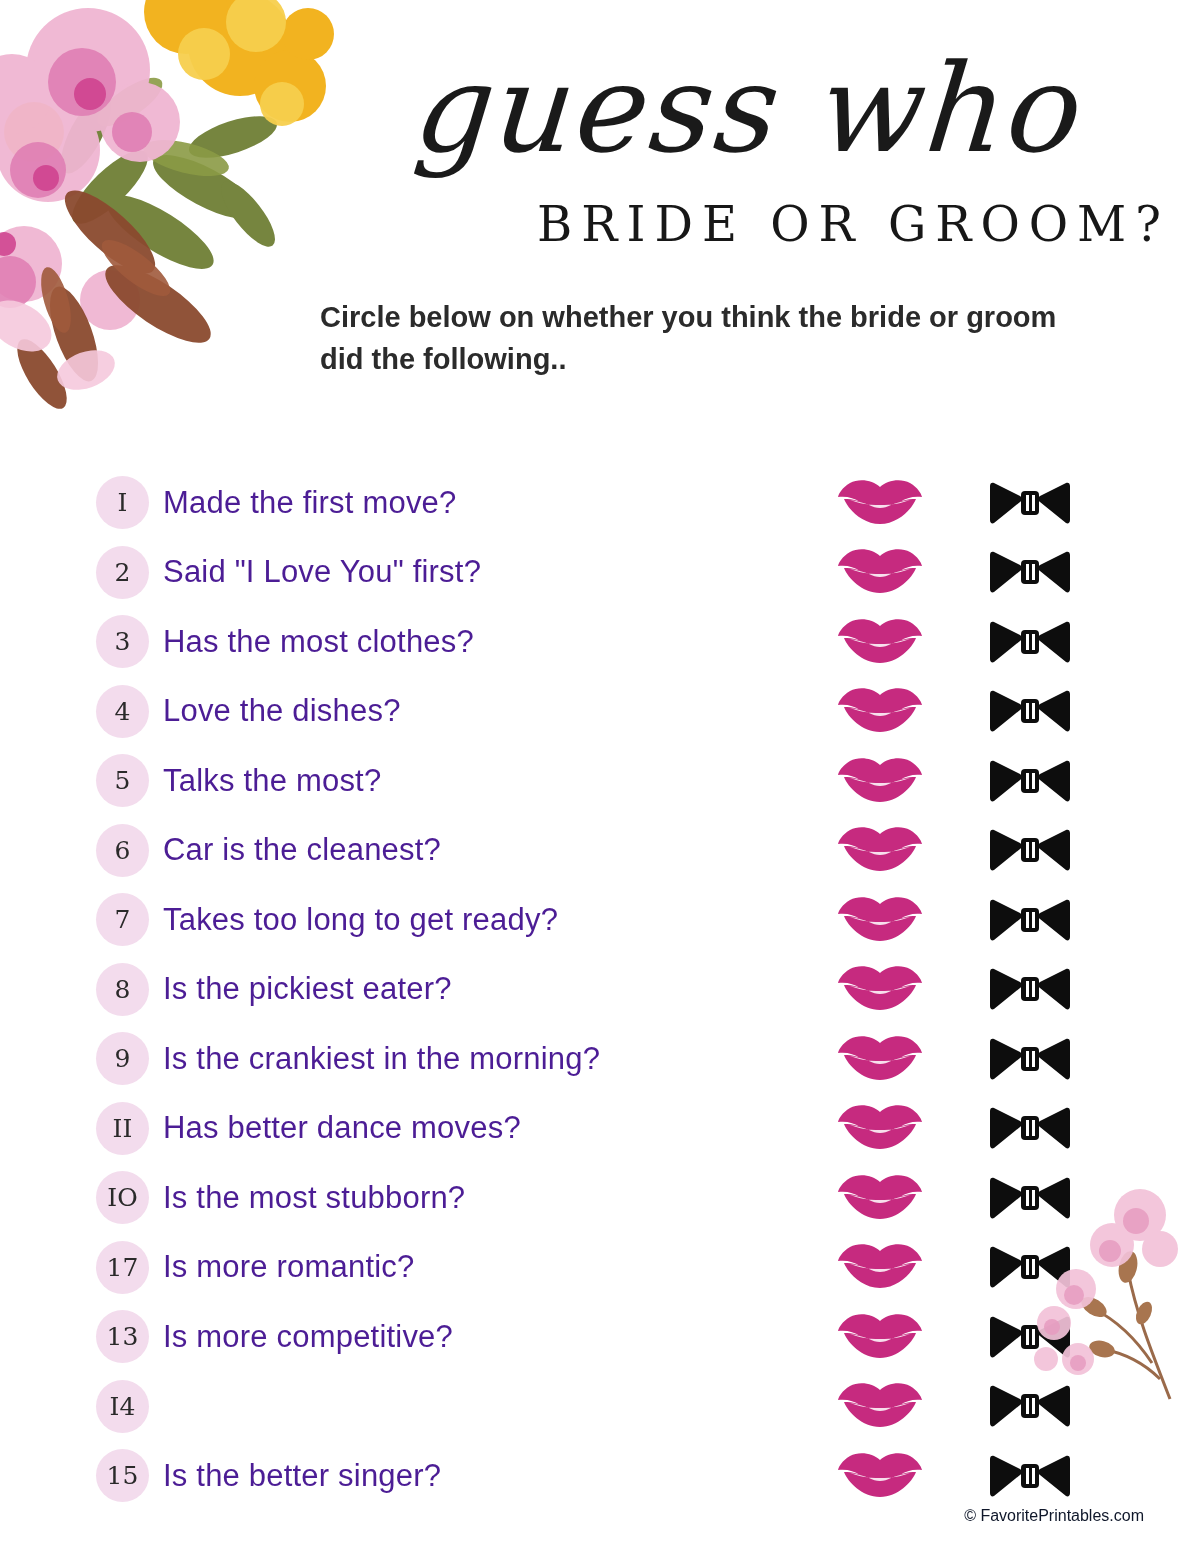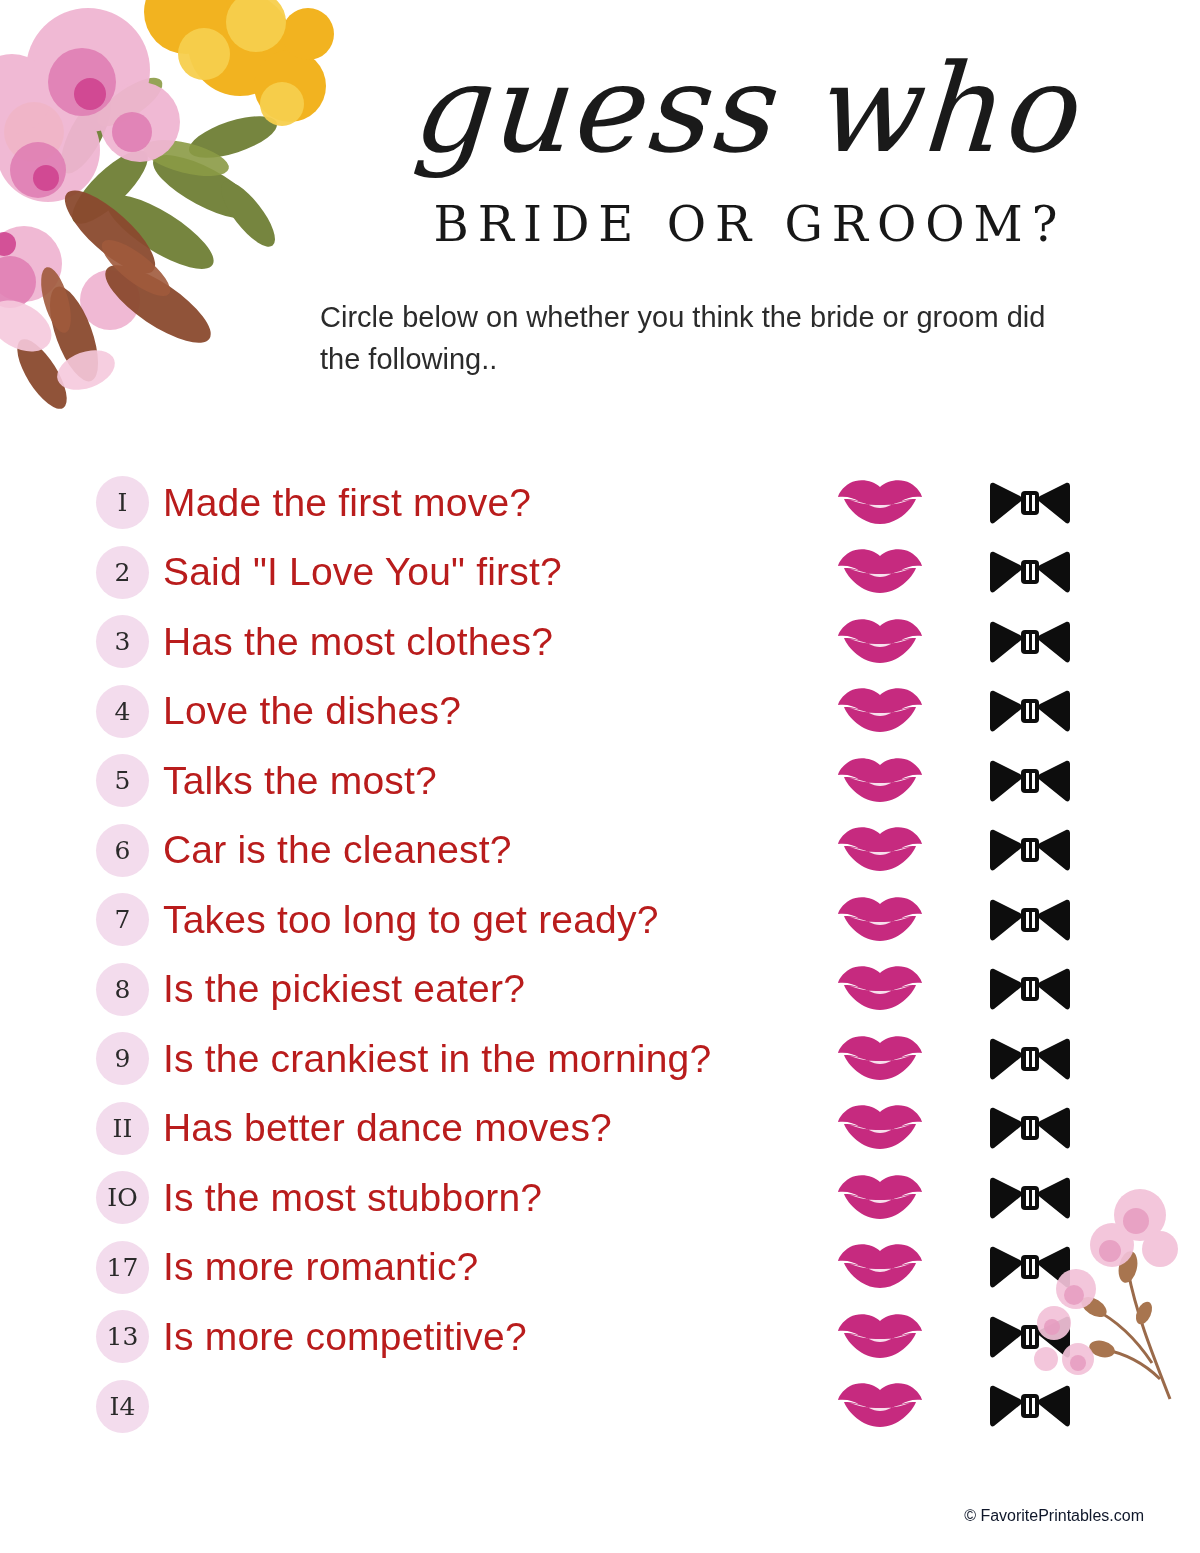--- a/index.html
+++ b/index.html
@@ -45,35 +45,35 @@
     line-height: 1.0;
     letter-spacing: 2px;
     color: #1a1a1a;
     font-weight: 400;
     transform: skewX(-6deg);
   }
   .title-sub {
     position: absolute;
     left: 330px; top: 196px;
     width: 840px;
-    text-align: center;
+    text-align: right;
     font-family: "DejaVu Serif", serif;
     font-size: 48px;
     letter-spacing: 9px;
     color: #171717;
   }
   .instructions {
     position: absolute;
     left: 320px; top: 296px;
     width: 760px;
     font-size: 29px;
     line-height: 1.45;
     color: #2b2b2b;
     font-family: "Liberation Sans", sans-serif;
-    font-weight: 400;
+    font-weight: 700;
   }
 
   
   .list {
     position: absolute;
     left: 0; top: 468px;
     width: 1200px;
   }
   .row {
     position: relative;
@@ -89,22 +89,22 @@
     font-family: "DejaVu Serif", serif;
     font-size: 25px;
     display: flex;
     align-items: center;
     justify-content: center;
     margin-left: 96px;
     flex: 0 0 auto;
   }
   .q-text {
     margin-left: 14px;
-    font-size: 39px;
-    color: #b91c1c;
+    font-size: 31px;
+    color: #4c1d95;
     font-weight: 300;
     letter-spacing: 0.2px;
     white-space: nowrap;
   }
   .choice-lips {
     position: absolute;
     left: 838px;
     top: 50%;
     transform: translateY(-50%);
     width: 84px; height: 46px;
@@ -432,20 +432,36 @@
       </svg>
     <svg class="choice-bow" viewBox="0 0 84 46">
         <path d="M2 6c0-3 2-4 4-3l26 13c2 1 2 5 0 6L6 43c-2 1-4 0-4-3z" fill="#0d0d0d"></path>
         <path d="M82 6c0-3-2-4-4-3L52 16c-2 1-2 5 0 6l26 21c2 1 4 0 4-3z" fill="#0d0d0d"></path>
         <rect x="33" y="11" width="18" height="24" rx="4" fill="#0d0d0d"></rect>
         <rect x="38" y="15" width="3" height="16" fill="#ffffff"></rect>
         <rect x="44" y="15" width="3" height="16" fill="#ffffff"></rect>
       </svg>
   </div>
 
+  <div class="row">
+    <div class="num-badge">15</div>
+    <div class="q-text">Is the better singer?</div>
+    <svg class="choice-lips" viewBox="0 0 84 46">
+        <path d="M42 7c7-7 21-9 30-4 8 5 11 10 12 14-9-1-16 1-22 5-6 4-13 8-20 8s-14-4-20-8c-6-4-13-6-22-5 1-4 4-9 12-14 9-5 23-3 30 4z" fill="#c62a7f"></path>
+        <path d="M6 19c9 0 16 2 22 5 5 2 9 4 14 4s9-2 14-4c6-3 13-5 22-5-4 10-18 25-36 25S10 29 6 19z" fill="#c62a7f"></path>
+        <path d="M12 20c8 1 14 3 19 5 4 2 7 3 11 3s7-1 11-3c5-2 11-4 19-5-8 3-17 5-30 5s-22-2-30-5z" fill="#ffffff" opacity="0.85"></path>
+      </svg>
+    <svg class="choice-bow" viewBox="0 0 84 46">
+        <path d="M2 6c0-3 2-4 4-3l26 13c2 1 2 5 0 6L6 43c-2 1-4 0-4-3z" fill="#0d0d0d"></path>
+        <path d="M82 6c0-3-2-4-4-3L52 16c-2 1-2 5 0 6l26 21c2 1 4 0 4-3z" fill="#0d0d0d"></path>
+        <rect x="33" y="11" width="18" height="24" rx="4" fill="#0d0d0d"></rect>
+        <rect x="38" y="15" width="3" height="16" fill="#ffffff"></rect>
+        <rect x="44" y="15" width="3" height="16" fill="#ffffff"></rect>
+      </svg>
+  </div>
 
 </div>
 
 <svg class="floral-br" viewBox="0 0 150 240">
   <g stroke="#9a6a4a" stroke-width="3" fill="none">
     <path d="M138 236 C120 190 104 150 96 108"></path>
     <path d="M120 200 C104 176 86 158 62 146"></path>
     <path d="M128 216 C112 200 92 190 70 186"></path>
   </g>
   <g fill="#a8754f">

